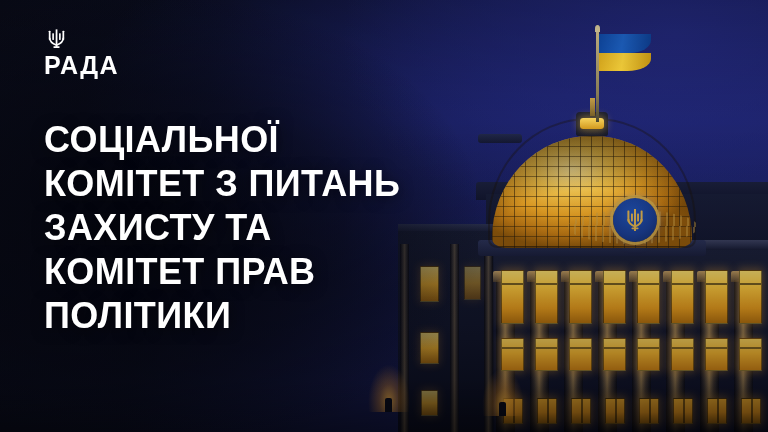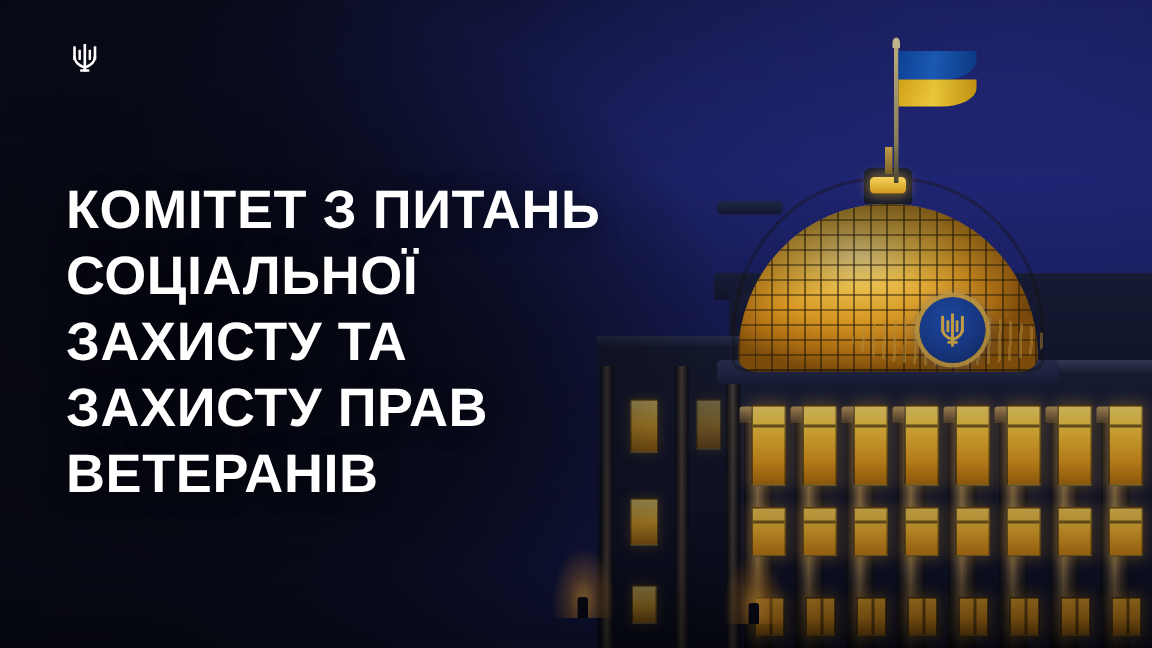--- a/index.html
+++ b/index.html
@@ -554,23 +554,24 @@
       <g fill="#ffffff">
         <rect x="9.1" y="1.5" width="1.9" height="20"></rect>
         <rect x="1.6" y="3" width="1.9" height="10" rx="0.5"></rect>
         <rect x="16.5" y="3" width="1.9" height="10" rx="0.5"></rect>
         <path d="M1.6 10.5 Q1.6 16.6 10 19.6 Q18.4 16.6 18.4 10.5 L16.5 10.5 Q16.5 15.2 10 17.6 Q3.5 15.2 3.5 10.5 Z"></path>
         <rect x="5.4" y="5.6" width="1.8" height="7.4" rx="0.5"></rect>
         <rect x="12.8" y="5.6" width="1.8" height="7.4" rx="0.5"></rect>
         <rect x="6.6" y="19.8" width="6.8" height="1.9" rx="0.7"></rect>
       </g>
     </svg>
+    <div class="logo-word">РАДА</div>
   </div>
 
   <div class="title">
+    <div class="title-line">СОЦІАЛЬНОЇ</div>
     <div class="title-line">КОМІТЕТ З ПИТАНЬ</div>
-    <div class="title-line">СОЦІАЛЬНОЇ</div>
     <div class="title-line">ЗАХИСТУ ТА</div>
-    <div class="title-line">ЗАХИСТУ ПРАВ</div>
-    <div class="title-line">ВЕТЕРАНІВ</div>
+    <div class="title-line">КОМІТЕТ ПРАВ</div>
+    <div class="title-line">ПОЛІТИКИ</div>
   </div>
 
 </div>
 
 </body></html>

